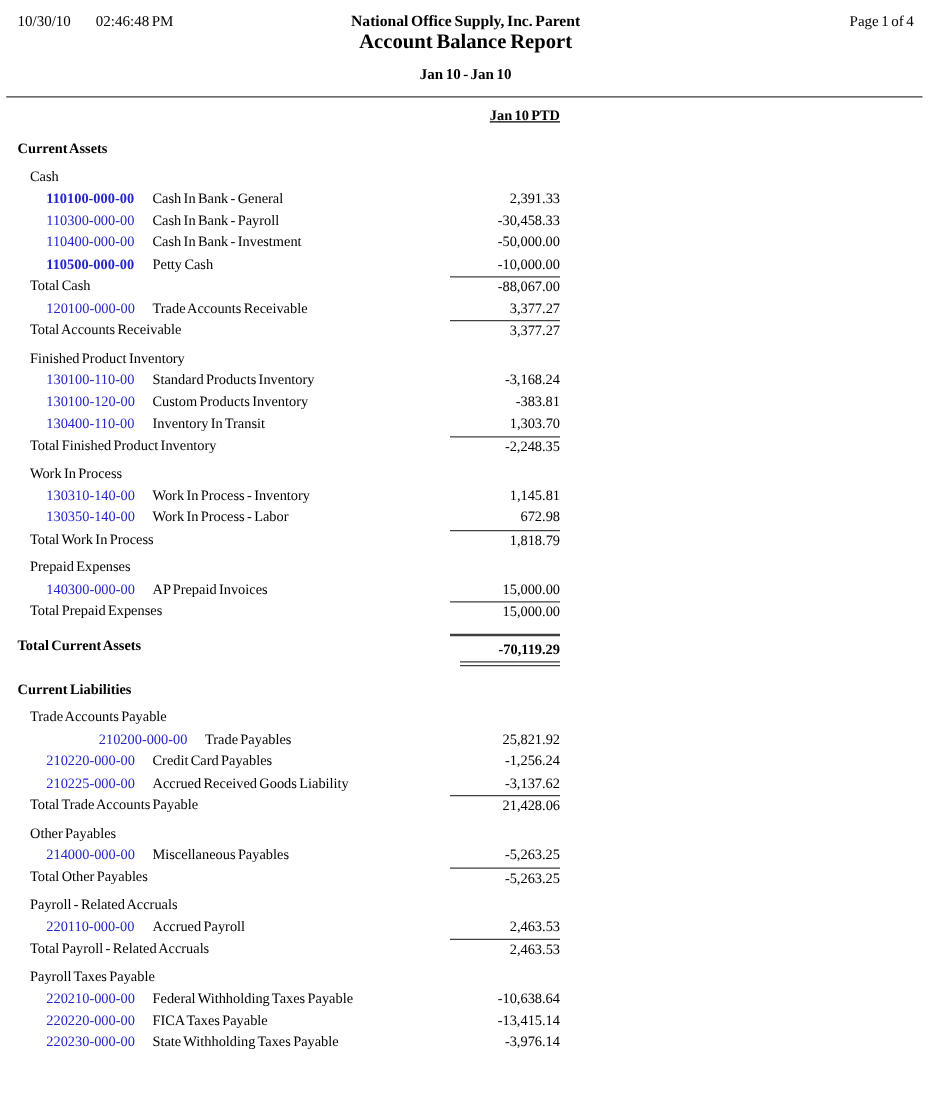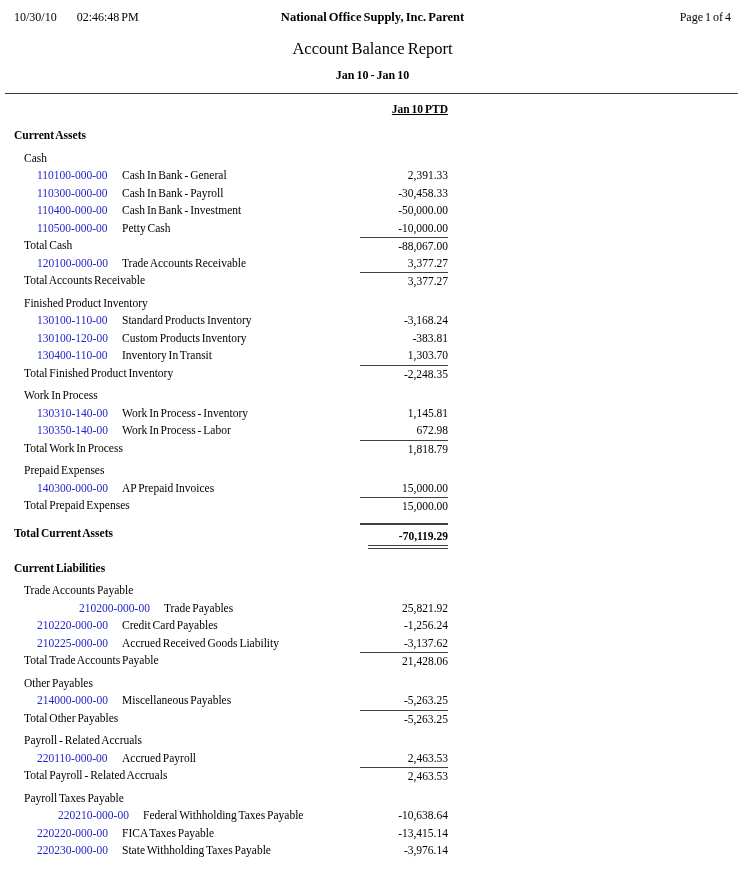--- a/index.html
+++ b/index.html
@@ -10,21 +10,21 @@
   }
   .page{position:relative;width:744px;height:754px;box-sizing:border-box;padding:10px 13px 0 14px;}
   
   .hdr{display:grid;grid-template-columns:1fr auto 1fr;align-items:start;}
   .hdr-left{font-size:12px;line-height:14px;}
   .date-line{display:flex;}
   .hdr-time{margin-left:20px;}
   .printed-line{margin-top:8px;}
   .hdr-center{text-align:center;}
   .company{font-size:12.5px;font-weight:bold;line-height:14px;}
-  .report-title{font-size:16.5px;font-weight:normal;margin-top:16px;line-height:18px;}
+  .report-title{font-size:16.5px;font-weight:bold;margin-top:0;line-height:18px;}
   .hdr-right{text-align:right;font-size:12px;line-height:14px;}
   .period{text-align:center;font-weight:bold;font-size:12px;margin-top:10px;}
   .header-rule{border:none;border-top:1.5px solid #3c3c3c;margin:10px -7px 0 -9px;}
   
   .col-header{position:relative;height:16px;margin-top:9px;font-weight:bold;font-size:11.5px;}
   .col-header .amt-col{position:absolute;left:346px;width:88px;text-align:right;text-decoration:underline;}
   
   #report-body{margin-top:5px;}
   .row{position:relative;height:17.5px;line-height:17.5px;font-size:11.5px;}
   .row .amt{position:absolute;left:346px;width:88px;text-align:right;top:0;}
@@ -61,24 +61,24 @@
   <div class="period">Jan 10 - Jan 10</div>
   <hr class="header-rule">
 
   <div class="col-header">
     <span class="amt-col">Jan 10 PTD</span>
   </div>
 
   <div id="report-body">
       <div class="row section-title"><span>Current Assets</span></div>
       <div class="row group-title"><span>Cash</span></div>
-      <div class="row acct-row"><a class="acct-num" style="color: rgb(36, 36, 204);">110100-000-00</a><span class="desc">Cash In Bank - General</span><span class="amt">2,391.33</span></div>
+      <div class="row acct-row"><a class="acct-num" style="color: rgb(36, 36, 204); font-weight: bold;">110100-000-00</a><span class="desc">Cash In Bank - General</span><span class="amt">2,391.33</span></div>
       <div class="row acct-row"><a class="acct-num" style="color: rgb(36, 36, 204);">110300-000-00</a><span class="desc">Cash In Bank - Payroll</span><span class="amt">-30,458.33</span></div>
       <div class="row acct-row"><a class="acct-num" style="color: rgb(36, 36, 204);">110400-000-00</a><span class="desc">Cash In Bank - Investment</span><span class="amt">-50,000.00</span></div>
-      <div class="row acct-row"><a class="acct-num" style="color: rgb(36, 36, 204);">110500-000-00</a><span class="desc">Petty Cash</span><span class="amt">-10,000.00</span></div>
+      <div class="row acct-row"><a class="acct-num" style="color: rgb(36, 36, 204); font-weight: bold;">110500-000-00</a><span class="desc">Petty Cash</span><span class="amt">-10,000.00</span></div>
       <div class="row total-row"><span>Total Cash</span><span class="amt">-88,067.00</span></div>
       <div class="row acct-row"><a class="acct-num" style="color: rgb(36, 36, 204);">120100-000-00</a><span class="desc">Trade Accounts Receivable</span><span class="amt">3,377.27</span></div>
       <div class="row total-row"><span>Total Accounts Receivable</span><span class="amt">3,377.27</span></div>
       <div class="row group-title"><span>Finished Product Inventory</span></div>
       <div class="row acct-row"><a class="acct-num" style="color: rgb(36, 36, 204);">130100-110-00</a><span class="desc">Standard Products Inventory</span><span class="amt">-3,168.24</span></div>
       <div class="row acct-row"><a class="acct-num" style="color: rgb(36, 36, 204);">130100-120-00</a><span class="desc">Custom Products Inventory</span><span class="amt">-383.81</span></div>
       <div class="row acct-row"><a class="acct-num" style="color: rgb(36, 36, 204);">130400-110-00</a><span class="desc">Inventory In Transit</span><span class="amt">1,303.70</span></div>
       <div class="row total-row"><span>Total Finished Product Inventory</span><span class="amt">-2,248.35</span></div>
       <div class="row group-title"><span>Work In Process</span></div>
       <div class="row acct-row"><a class="acct-num" style="color: rgb(36, 36, 204);">130310-140-00</a><span class="desc">Work In Process - Inventory</span><span class="amt">1,145.81</span></div>
@@ -97,17 +97,17 @@
       <div class="row acct-row"><a class="acct-num" style="color: rgb(36, 36, 204);">210220-000-00</a><span class="desc">Credit Card Payables</span><span class="amt">-1,256.24</span></div>
       <div class="row acct-row"><a class="acct-num" style="color: rgb(36, 36, 204);">210225-000-00</a><span class="desc">Accrued Received Goods Liability</span><span class="amt">-3,137.62</span></div>
       <div class="row total-row"><span>Total Trade Accounts Payable</span><span class="amt">21,428.06</span></div>
       <div class="row group-title"><span>Other Payables</span></div>
       <div class="row acct-row"><a class="acct-num" style="color: rgb(36, 36, 204);">214000-000-00</a><span class="desc">Miscellaneous Payables</span><span class="amt">-5,263.25</span></div>
       <div class="row total-row"><span>Total Other Payables</span><span class="amt">-5,263.25</span></div>
       <div class="row group-title"><span>Payroll - Related Accruals</span></div>
       <div class="row acct-row"><a class="acct-num" style="color: rgb(36, 36, 204);">220110-000-00</a><span class="desc">Accrued Payroll</span><span class="amt">2,463.53</span></div>
       <div class="row total-row"><span>Total Payroll - Related Accruals</span><span class="amt">2,463.53</span></div>
       <div class="row group-title"><span>Payroll Taxes Payable</span></div>
-      <div class="row acct-row"><a class="acct-num" style="color: rgb(36, 36, 204); margin-left: 21px;">220210-000-00</a><span class="desc">Federal Withholding Taxes Payable</span><span class="amt">-10,638.64</span></div>
+      <div class="row acct-row"><a class="acct-num" style="color: rgb(36, 36, 204);">220210-000-00</a><span class="desc">Federal Withholding Taxes Payable</span><span class="amt">-10,638.64</span></div>
       <div class="row acct-row"><a class="acct-num" style="color: rgb(36, 36, 204);">220220-000-00</a><span class="desc">FICA Taxes Payable</span><span class="amt">-13,415.14</span></div>
       <div class="row acct-row"><a class="acct-num" style="color: rgb(36, 36, 204);">220230-000-00</a><span class="desc">State Withholding Taxes Payable</span><span class="amt">-3,976.14</span></div>
     </div>
 </div>
 
 </body></html>

